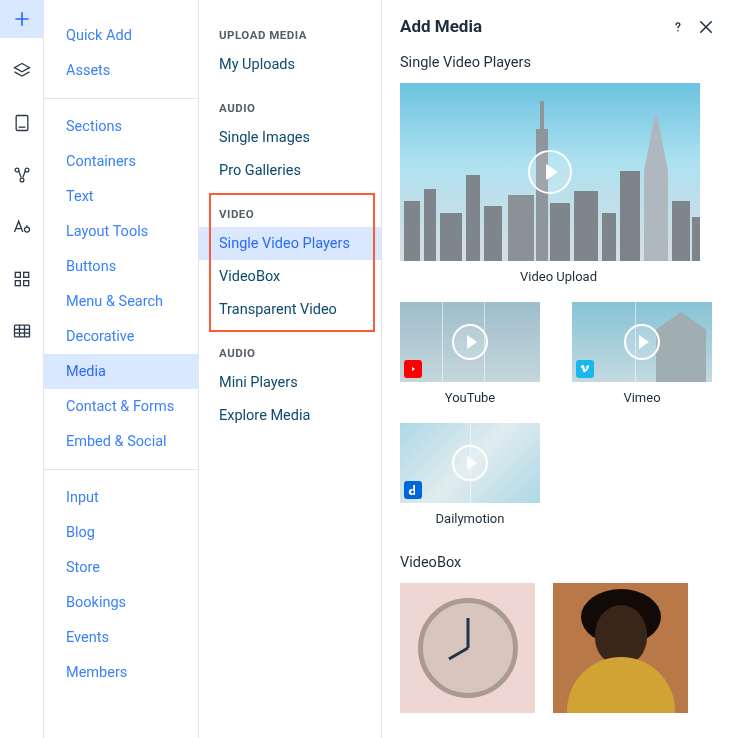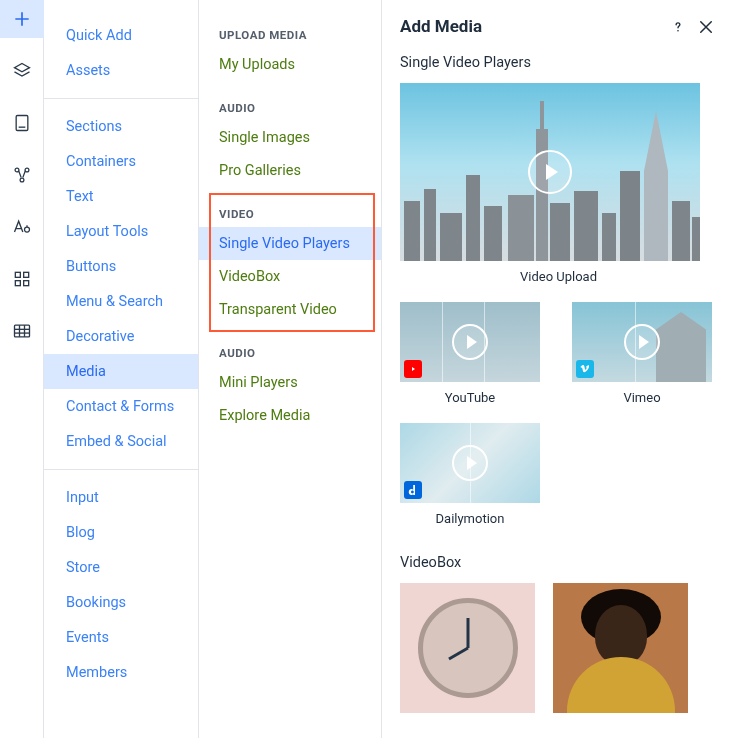--- a/index.html
+++ b/index.html
@@ -68,21 +68,21 @@
   .sec-group-title {
     font-size:11.5px;
     font-weight:700;
     letter-spacing:0.5px;
     color:#555e6b;
     padding:10px 20px 6px 20px;
   }
   .sec-item {
     padding:8px 20px;
     font-size:14.5px;
-    color:#4d7c0f;
+    color:#0c4a6e;
     cursor:pointer;
   }
   .sec-item.active {
     background:#d9e8ff;
     color:#2a6af3;
   }
   .sec-spacer { height:10px; }
   .video-highlight {
     position:absolute;
     left:10px; right:6px;

